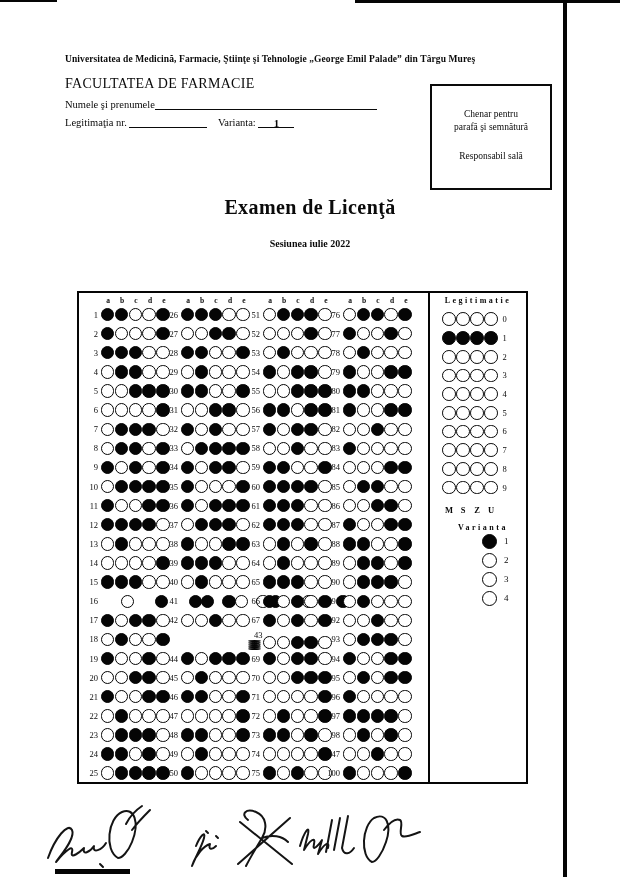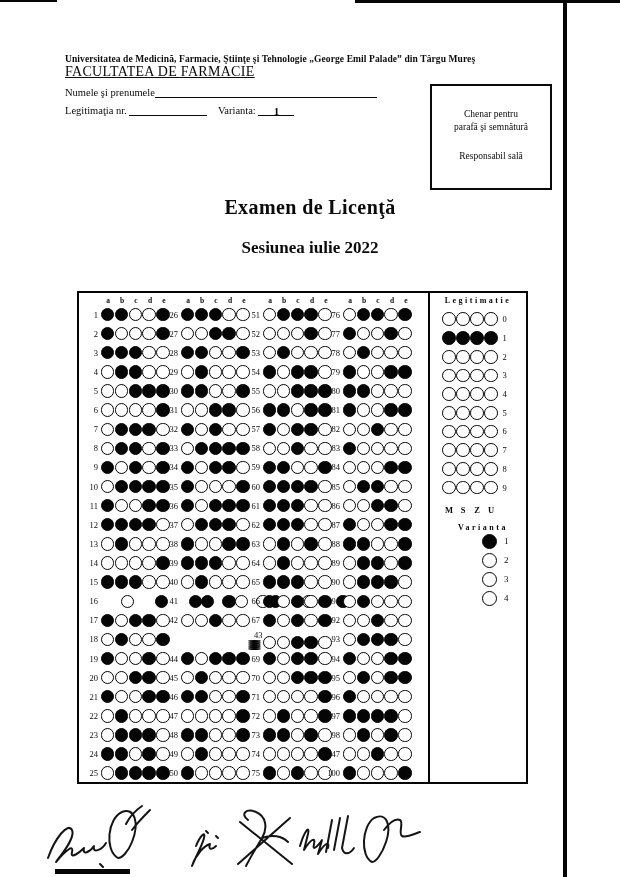--- a/index.html
+++ b/index.html
@@ -2,33 +2,33 @@
 <html><head>
 <meta charset="utf-8">
 <style>
   html,body{margin:0;padding:0;background:#ffffff;}
   .page{position:relative;width:620px;height:877px;background:#fff;overflow:hidden;
         font-family:"Liberation Serif","DejaVu Serif",serif;color:#0a0a0a;}
   .edge{position:absolute;background:#050505;}
   
   .hdr{position:absolute;left:65px;top:54px;width:400px;}
   .u-line{font-size:9.5px;font-weight:bold;letter-spacing:.1px;white-space:nowrap;}
-  .fac{font-size:14px;margin-top:0;letter-spacing:.3px;text-decoration:underline;}
+  .fac{font-size:14px;margin-top:12px;letter-spacing:.3px;}
   .prog{font-size:12.5px;margin-top:6px;}
   .prog b{font-weight:bold;}
   .small-line{font-size:10.5px;margin-top:7px;}
   .uline{display:inline-block;border-bottom:1px solid #0a0a0a;height:10px;vertical-align:bottom;}
   .w-name{width:222px;}
   .w-leg{width:78px;margin-right:8px;}
   .w-var{width:36px;text-align:center;font-weight:bold;font-size:11px;}
   .stamp{position:absolute;left:430px;top:84px;width:122px;height:106px;border:2px solid #0a0a0a;
          box-sizing:border-box;text-align:center;font-size:9.5px;padding-top:22px;line-height:13px;}
   .stamp .gap{height:16px;}
   .title{position:absolute;left:0;top:196px;width:620px;text-align:center;font-size:20px;font-weight:bold;letter-spacing:.4px;}
-  .subtitle{position:absolute;left:0;top:238px;width:620px;text-align:center;font-size:17px;font-weight:bold;}
+  .subtitle{position:absolute;left:0;top:238px;width:620px;text-align:center;font-size:10px;font-weight:bold;}
   
   .grid-box{position:absolute;left:77px;top:291px;width:451px;height:493px;border:2px solid #050505;box-sizing:border-box;}
   .q-col{position:absolute;top:2px;}
   .q-hdr{display:flex;height:10px;align-items:center;}
   .q-num-spacer{display:inline-block;width:21px;}
   .q-letter{display:inline-block;width:14px;text-align:center;font-size:7.5px;font-weight:bold;}
   .q-row{display:flex;height:19.12px;align-items:center;}
   .q-num{display:inline-block;width:18px;text-align:right;font-size:8.5px;margin-right:3px;}
   .bubble{display:inline-block;width:13.4px;height:13.4px;border:1px solid #050505;border-radius:50%;
           box-sizing:border-box;background:#fff;margin-right:.4px;}

